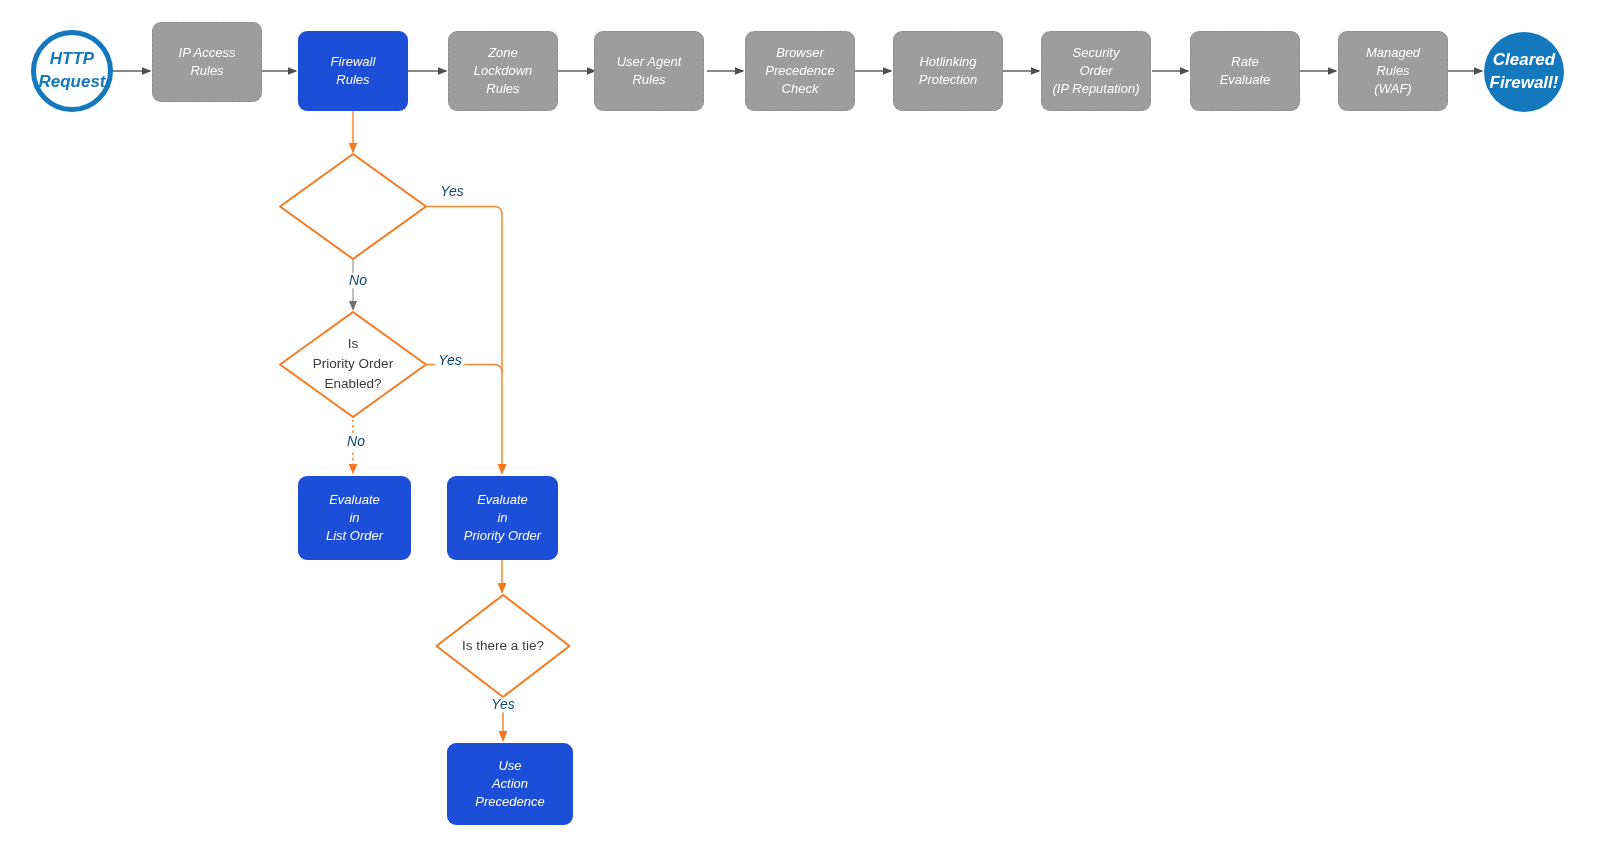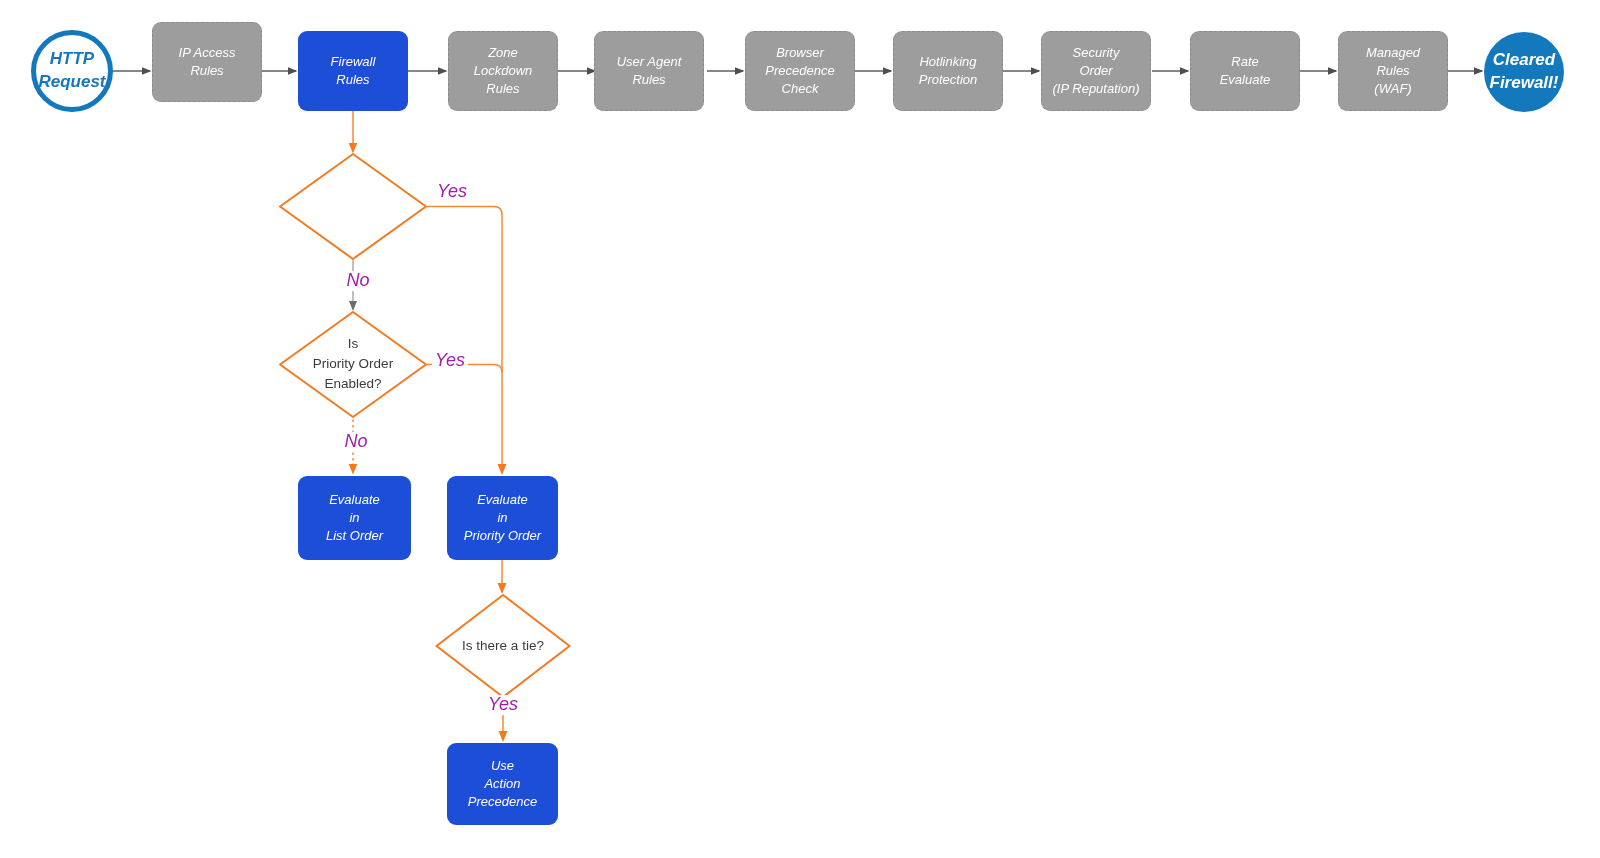--- a/index.html
+++ b/index.html
@@ -21,22 +21,22 @@
     border:5px solid #1478BD;color:#1478BD;font-weight:bold;font-style:italic;
   }
   .circle .lbl{font-size:17px;line-height:1.35;}
   .circle.filled{width:80px;height:80px;background:#1478BD;color:#ffffff;border:none;}
   .dtext{
     position:absolute;transform:translate(-50%,-50%);width:140px;text-align:center;
     color:#3B3B3B;
   }
   .dtext .lbl{font-size:13.5px;line-height:1.4;}
   .edge-label{
-    position:absolute;transform:translate(-50%,-50%);font-style:italic;color:#a21caf;
-    font-size:18px;background:#ffffff;padding:0 3px;line-height:1.1;
+    position:absolute;transform:translate(-50%,-50%);font-style:italic;color:#0c4a6e;
+    font-size:14px;background:#ffffff;padding:0 3px;line-height:1.1;
   }
 </style>
 </head>
 <body>
 
 <div class="canvas">
 
   <svg class="wires" viewBox="0 0 1600 858" xmlns="http://www.w3.org/2000/svg">
     <defs>
       <marker id="ah-dark" markerWidth="10" markerHeight="10" refX="8.5" refY="5" orient="auto" markerUnits="userSpaceOnUse">
@@ -152,21 +152,21 @@
 in
 List Order</span>
   </div>
 
   <div class="node orangebox" style="left:447px;top:476px;width:111px;height:84px;border-radius:9px;">
     <span class="lbl">Evaluate
 in
 Priority Order</span>
   </div>
 
-  <div class="node orangebox" style="left:447px;top:743px;width:111px;height:82px;border-radius:9px;">
+  <div class="node orangebox" style="left:447px;top:743px;width:126px;height:82px;border-radius:9px;">
     <span class="lbl">Use
 Action
 Precedence</span>
   </div>
 
   <div class="edge-label" style="left:452px;top:192px;">Yes</div>
   <div class="edge-label" style="left:358px;top:281px;">No</div>
   <div class="edge-label" style="left:450px;top:361px;">Yes</div>
   <div class="edge-label" style="left:356px;top:442px;">No</div>
   <div class="edge-label" style="left:503px;top:705px;">Yes</div>

